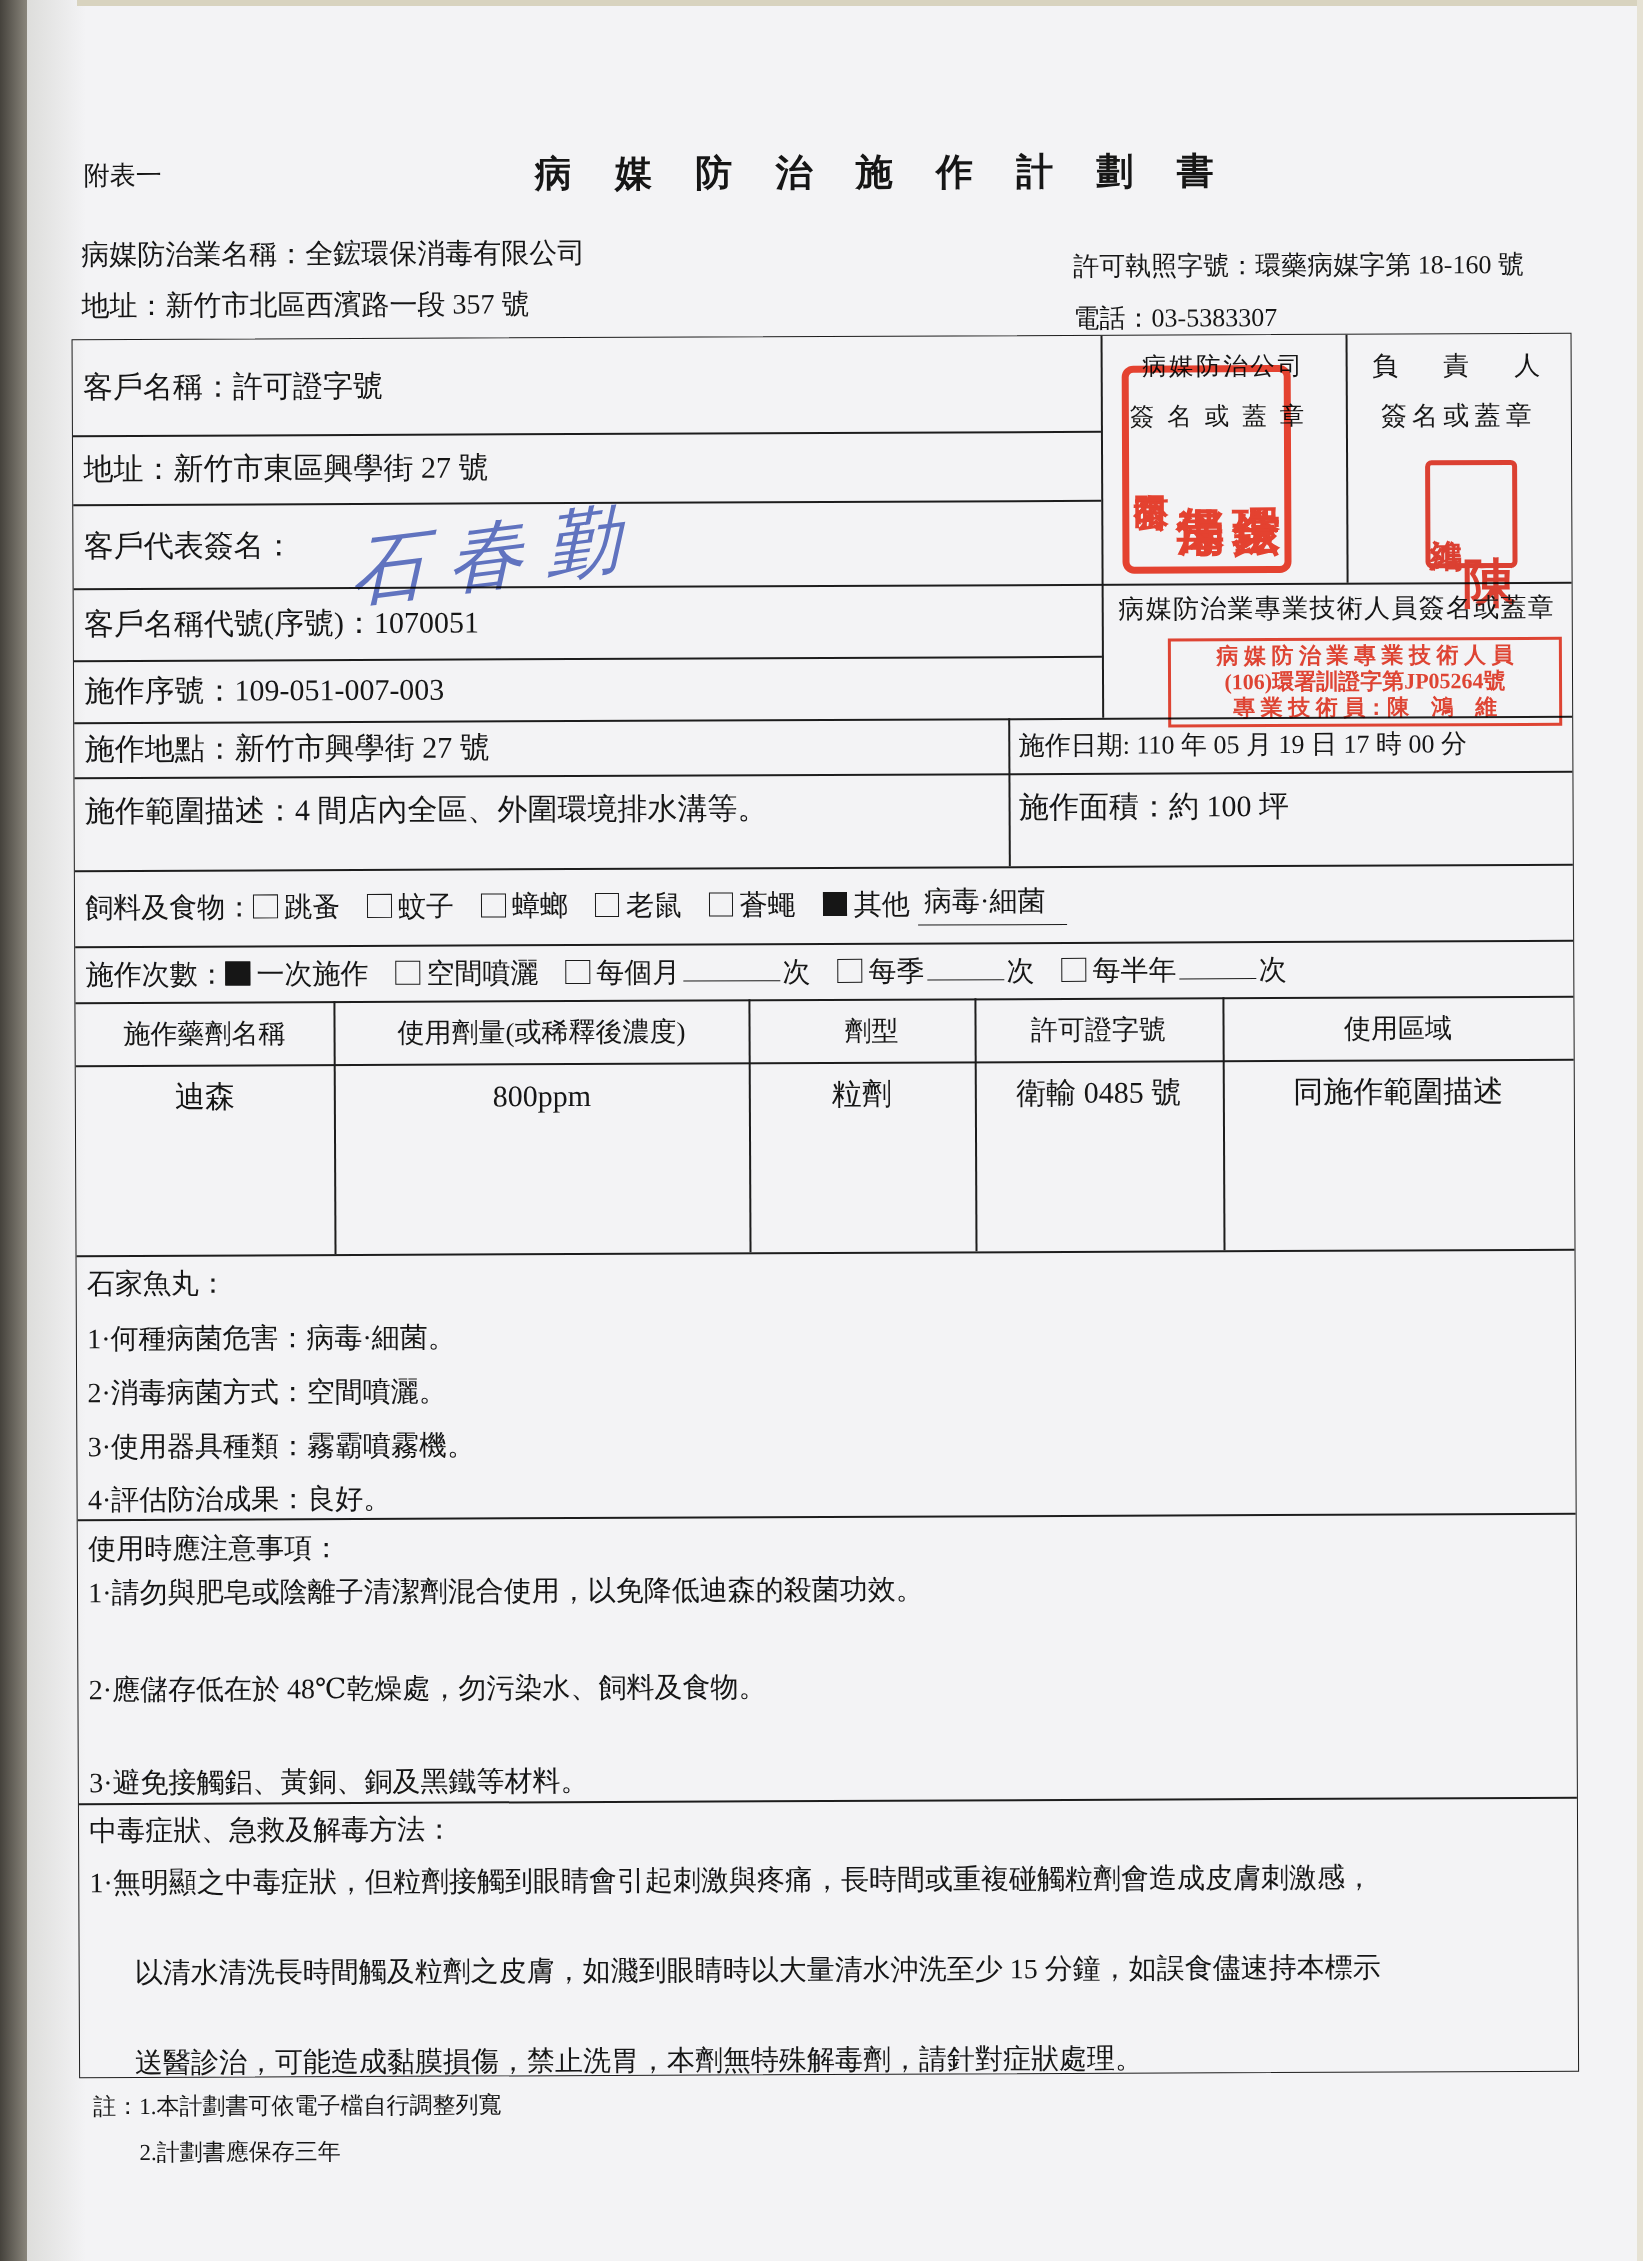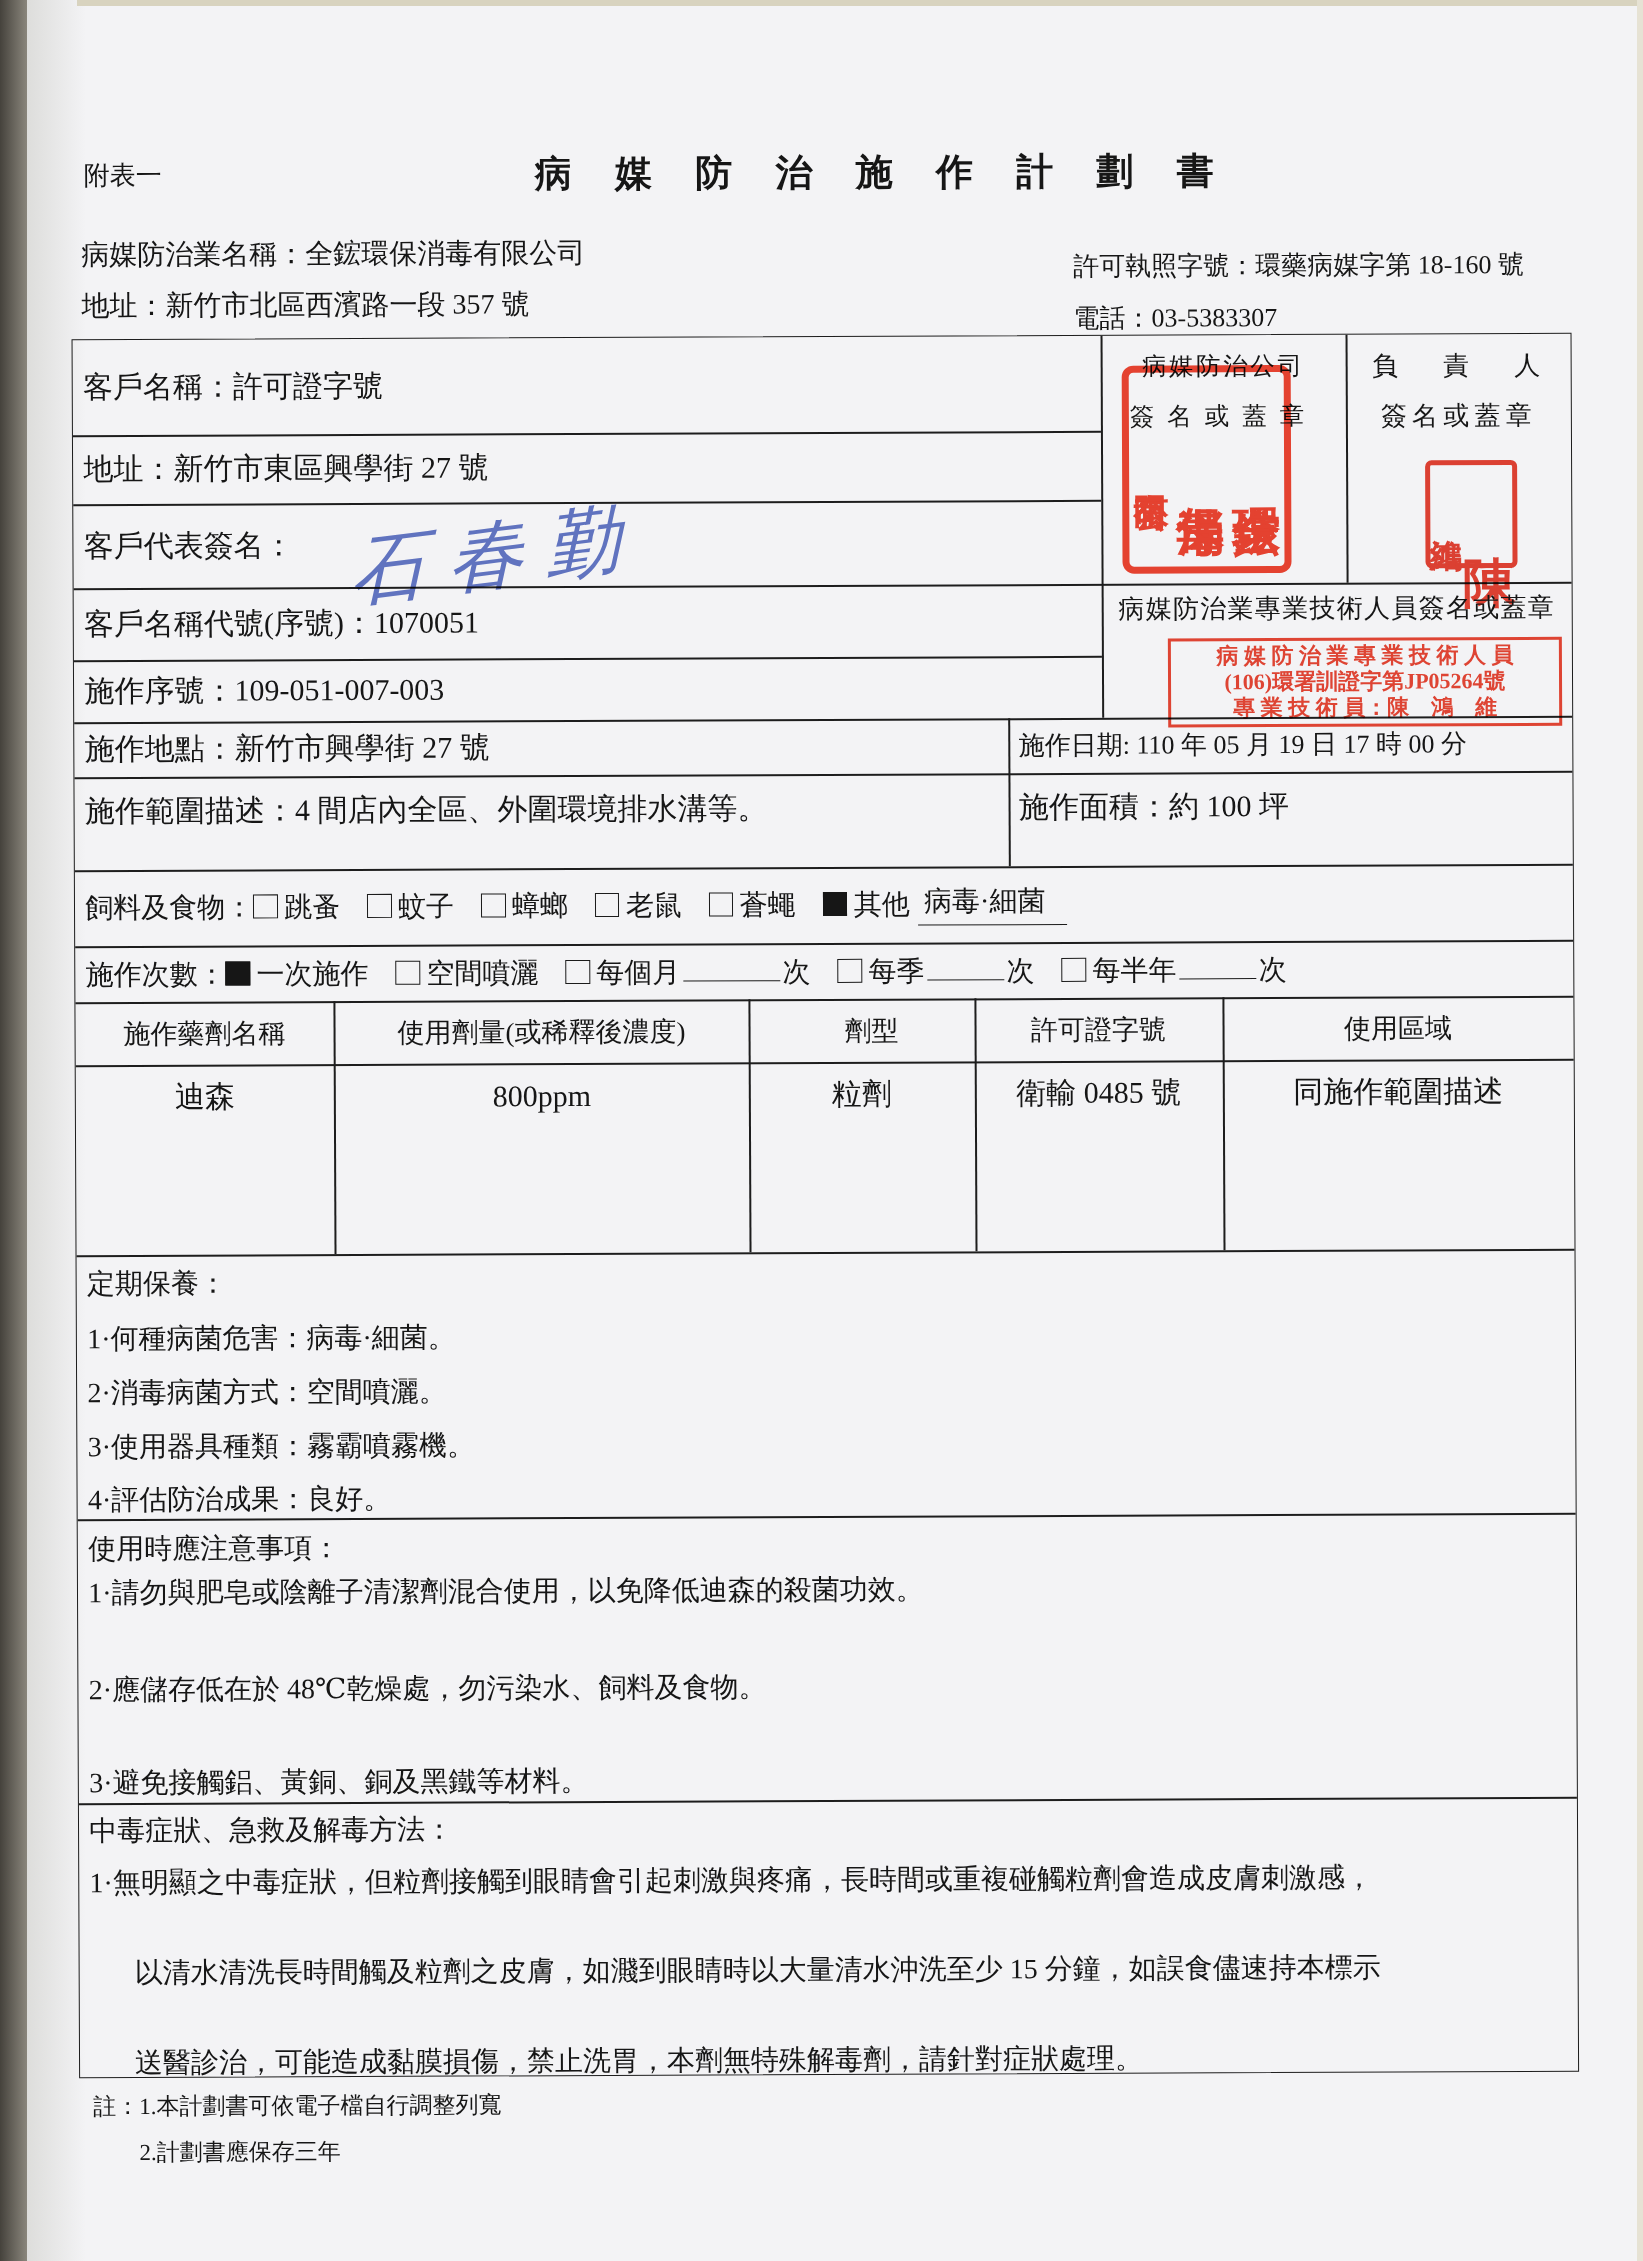--- a/index.html
+++ b/index.html
@@ -197,21 +197,21 @@
     <div class="cellc" style="left:673px;top:662px;width:226px;height:63px;font-size:27px;padding-left:20px;">劑型</div>
     <div class="cellc" style="left:899px;top:662px;width:248px;height:63px;font-size:27px;">許可證字號</div>
     <div class="cellc" style="left:1147px;top:662px;width:351px;height:63px;font-size:27px;">使用區域</div>
 
     <div class="cellc" style="left:0;top:738px;width:258px;height:39px;font-size:30px;">迪森</div>
     <div class="cellc" style="left:258px;top:738px;width:416px;height:39px;font-size:30px;">800ppm</div>
     <div class="cellc" style="left:673px;top:738px;width:226px;height:39px;font-size:30px;">粒劑</div>
     <div class="cellc" style="left:899px;top:738px;width:248px;height:39px;font-size:30px;">衛輸 0485 號</div>
     <div class="cellc" style="left:1147px;top:738px;width:351px;height:39px;font-size:30px;">同施作範圍描述</div>
 
-    <div class="tline" style="left:10.3px;top:925px;">定期保養：</div>
+    <div class="tline" style="left:10.3px;top:925px;">石家魚丸：</div>
     <div class="tline" style="left:10.3px;top:980px;">1·何種病菌危害：病毒·細菌。</div>
     <div class="tline" style="left:10.3px;top:1034px;">2·消毒病菌方式：空間噴灑。</div>
     <div class="tline" style="left:10.3px;top:1088px;">3·使用器具種類：霧霸噴霧機。</div>
     <div class="tline" style="left:10.3px;top:1141px;">4·評估防治成果：良好。</div>
 
     <div class="tline" style="left:10.3px;top:1190px;">使用時應注意事項：</div>
     <div class="tline" style="left:10.3px;top:1234px;">1·請勿與肥皂或陰離子清潔劑混合使用，以免降低迪森的殺菌功效。</div>
     <div class="tline" style="left:10.3px;top:1331px;">2·應儲存低在於 48℃乾燥處，勿污染水、飼料及食物。</div>
     <div class="tline" style="left:10.3px;top:1424px;">3·避免接觸鋁、黃銅、銅及黑鐵等材料。</div>
 

